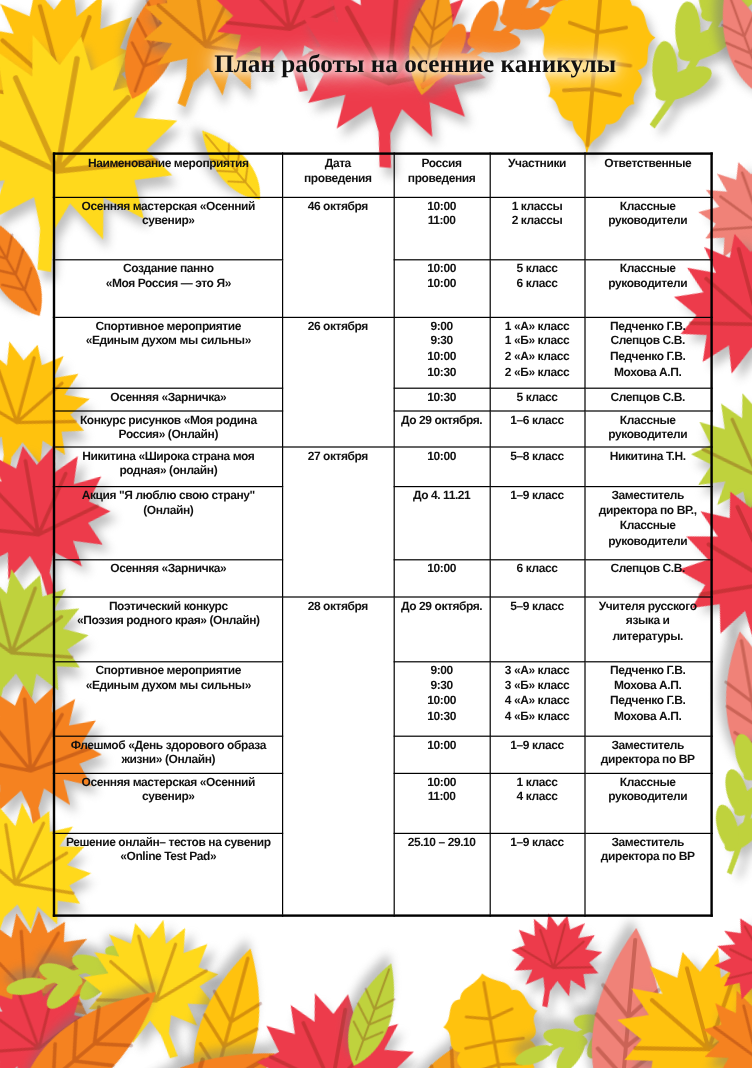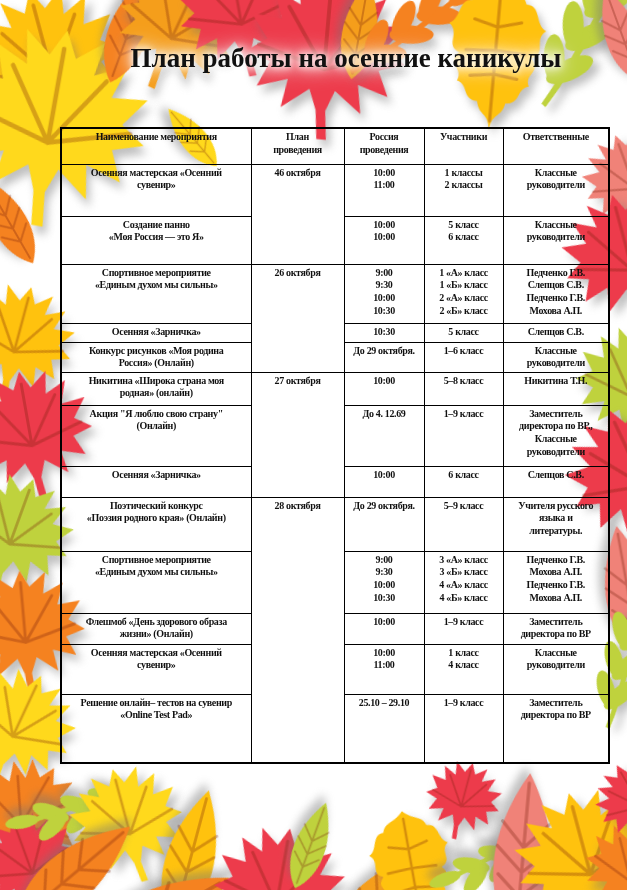--- a/index.html
+++ b/index.html
@@ -10,28 +10,28 @@
   
   .leaves-layer{position:absolute;inset:0;z-index:0;}
   .leaf{
     position:absolute;transform-origin:50% 50%;
     filter:drop-shadow(5px 7px 4px rgba(115,115,115,.45));
   }
   
   .title{
     position:absolute;z-index:3;top:38px;left:90px;right:25px;
     text-align:center;font-family:"Liberation Serif",serif;font-weight:bold;
-    font-size:27px;line-height:1.5;color:#111;margin:0;
+    font-size:21px;line-height:1.5;color:#111;margin:0;
     text-shadow:0 0 6px #fff,0 0 12px #fff,0 0 18px #fff,0 0 26px #fff;
   }
   
   table.plan{
-    position:absolute;z-index:2;left:60px;top:127px;width:548px;
+    position:absolute;z-index:2;left:44px;top:127px;width:548px;
     border-collapse:collapse;table-layout:fixed;background:transparent;
-    font-family:Liberation Serif, serif;
+    font-family:Liberation Sans, sans-serif;
   }
   table.plan th,table.plan td{
     border:1px solid #000;vertical-align:top;text-align:center;
     padding:2px 2px 0 2px;font-size:10px;font-weight:bold;color:#111;
     letter-spacing:-0.35px;line-height:1.28;white-space:pre-line;
     overflow:hidden;
   }
   table.plan{border:2px solid #000;}
   col.c1{width:190px;} col.c2{width:93px;} col.c3{width:80px;}
   col.c4{width:79px;} col.c5{width:106px;}
@@ -207,21 +207,21 @@
     <colgroup>
         <col class="c1">
         <col class="c2">
         <col class="c3">
         <col class="c4">
         <col class="c5">
       </colgroup>
     <thead>
       <tr class="hdr">
         <th>Наименование мероприятия</th>
-        <th>План
+        <th>Дата
 проведения</th>
         <th>Россия
 проведения</th>
         <th>Участники</th>
         <th>Ответственные</th>
       </tr>
     </thead>
     <tbody>
       <tr class="r1">
         <td>Осенняя мастерская «Осенний
@@ -279,21 +279,21 @@
         <td>Никитина «Широка страна моя
 родная» (онлайн)</td>
         <td rowspan="3">27 октября</td>
         <td>10:00</td>
         <td>5–8 класс</td>
         <td>Никитина Т.Н.</td>
       </tr>
       <tr class="r7">
         <td>Акция "Я люблю свою страну"
 (Онлайн)</td>
-        <td>До 4. 12.69</td>
+        <td>До 4. 11.21</td>
         <td>1–9 класс</td>
         <td>Заместитель
 директора по ВР.,
 Классные
 руководители</td>
       </tr>
       <tr class="r8">
         <td>Осенняя «Зарничка»</td>
         <td>10:00</td>
         <td>6 класс</td>

